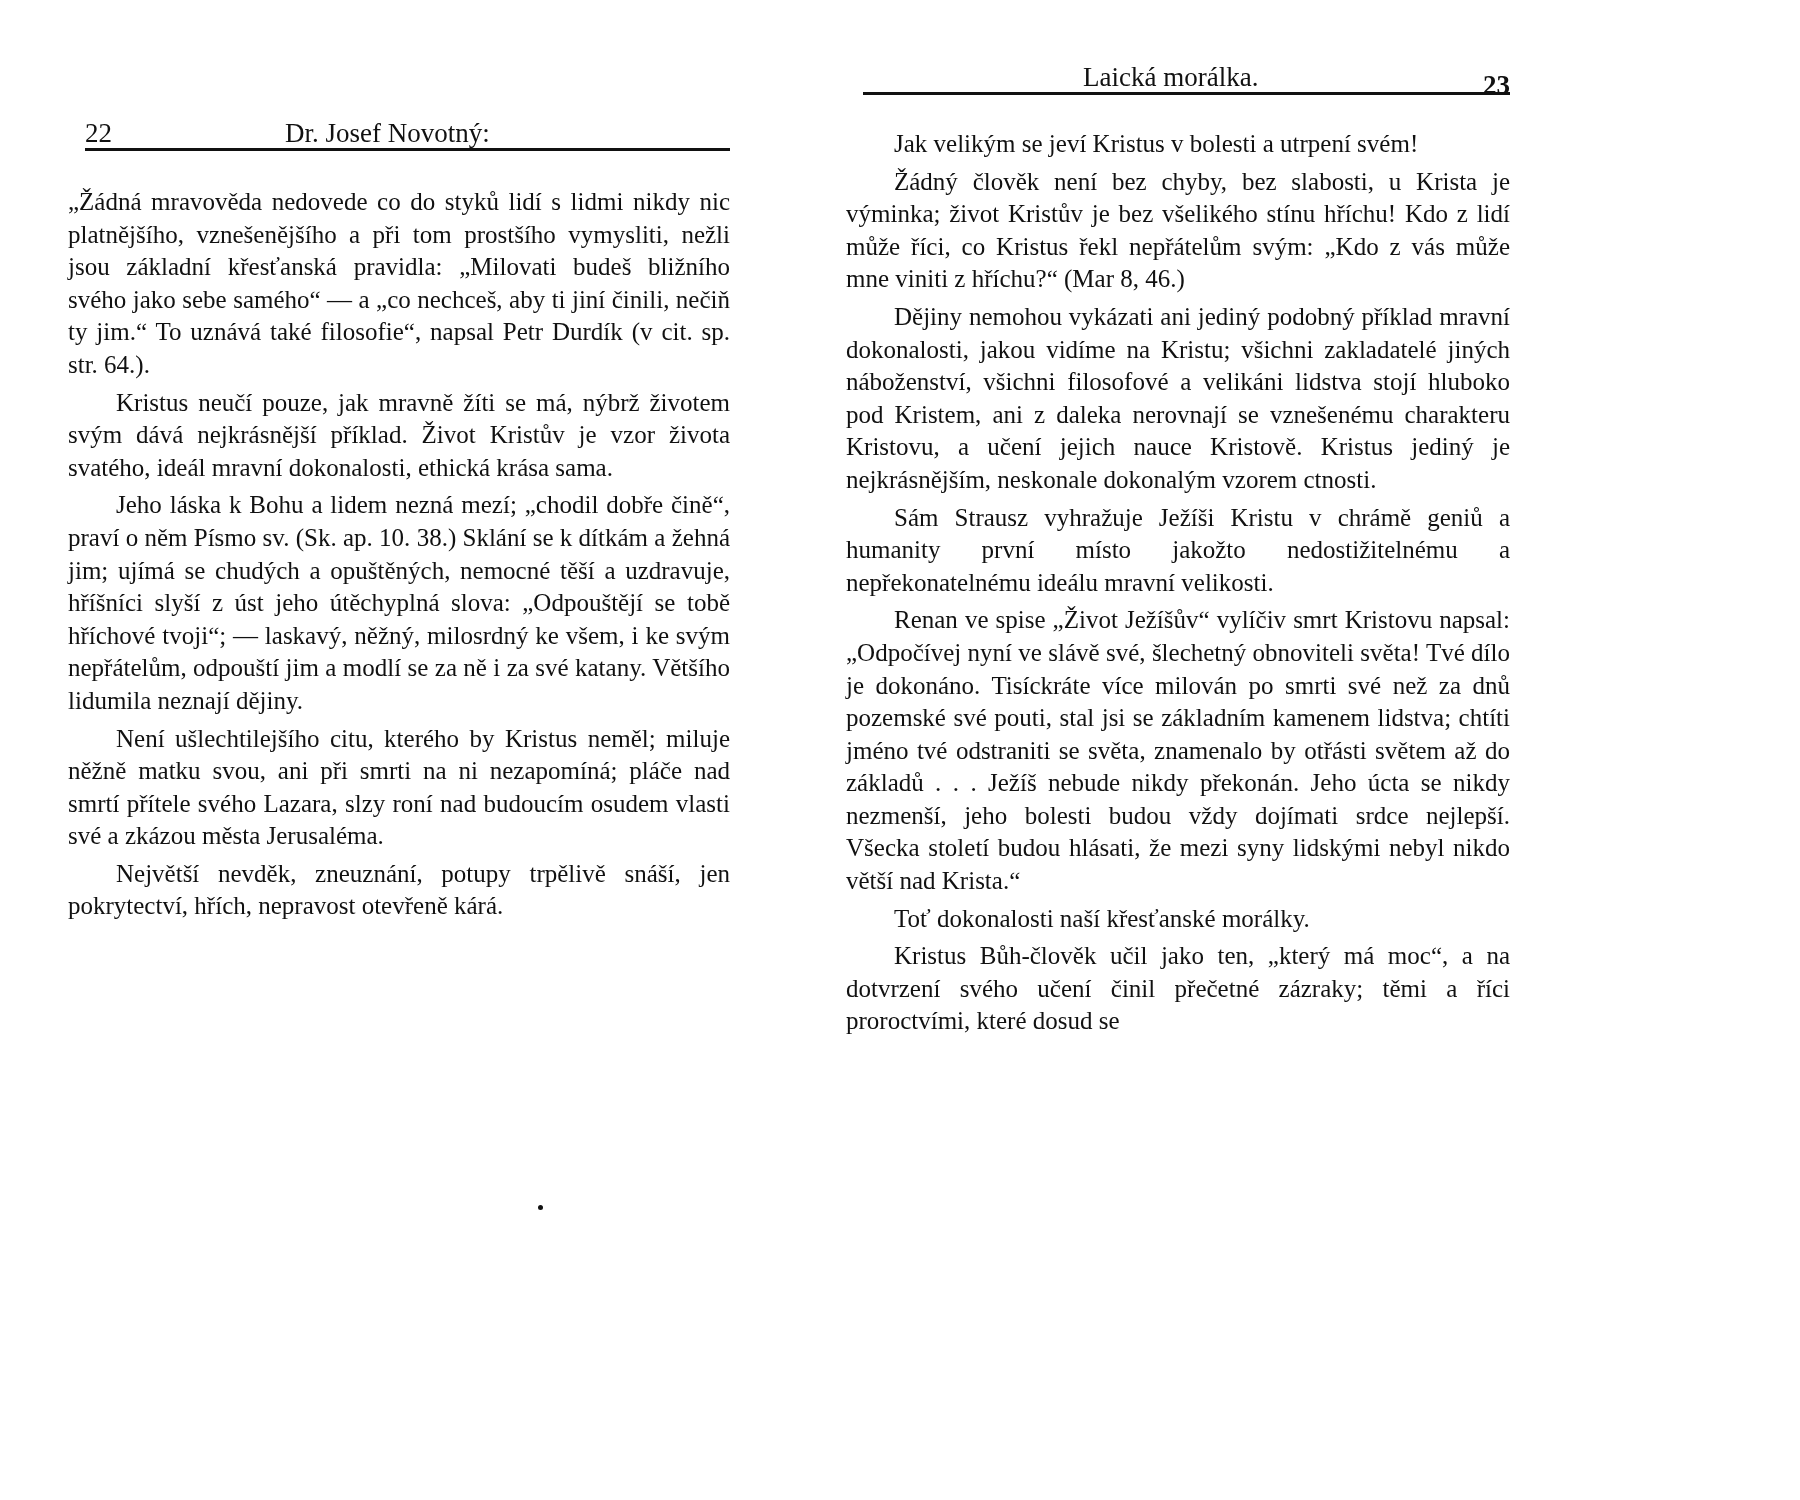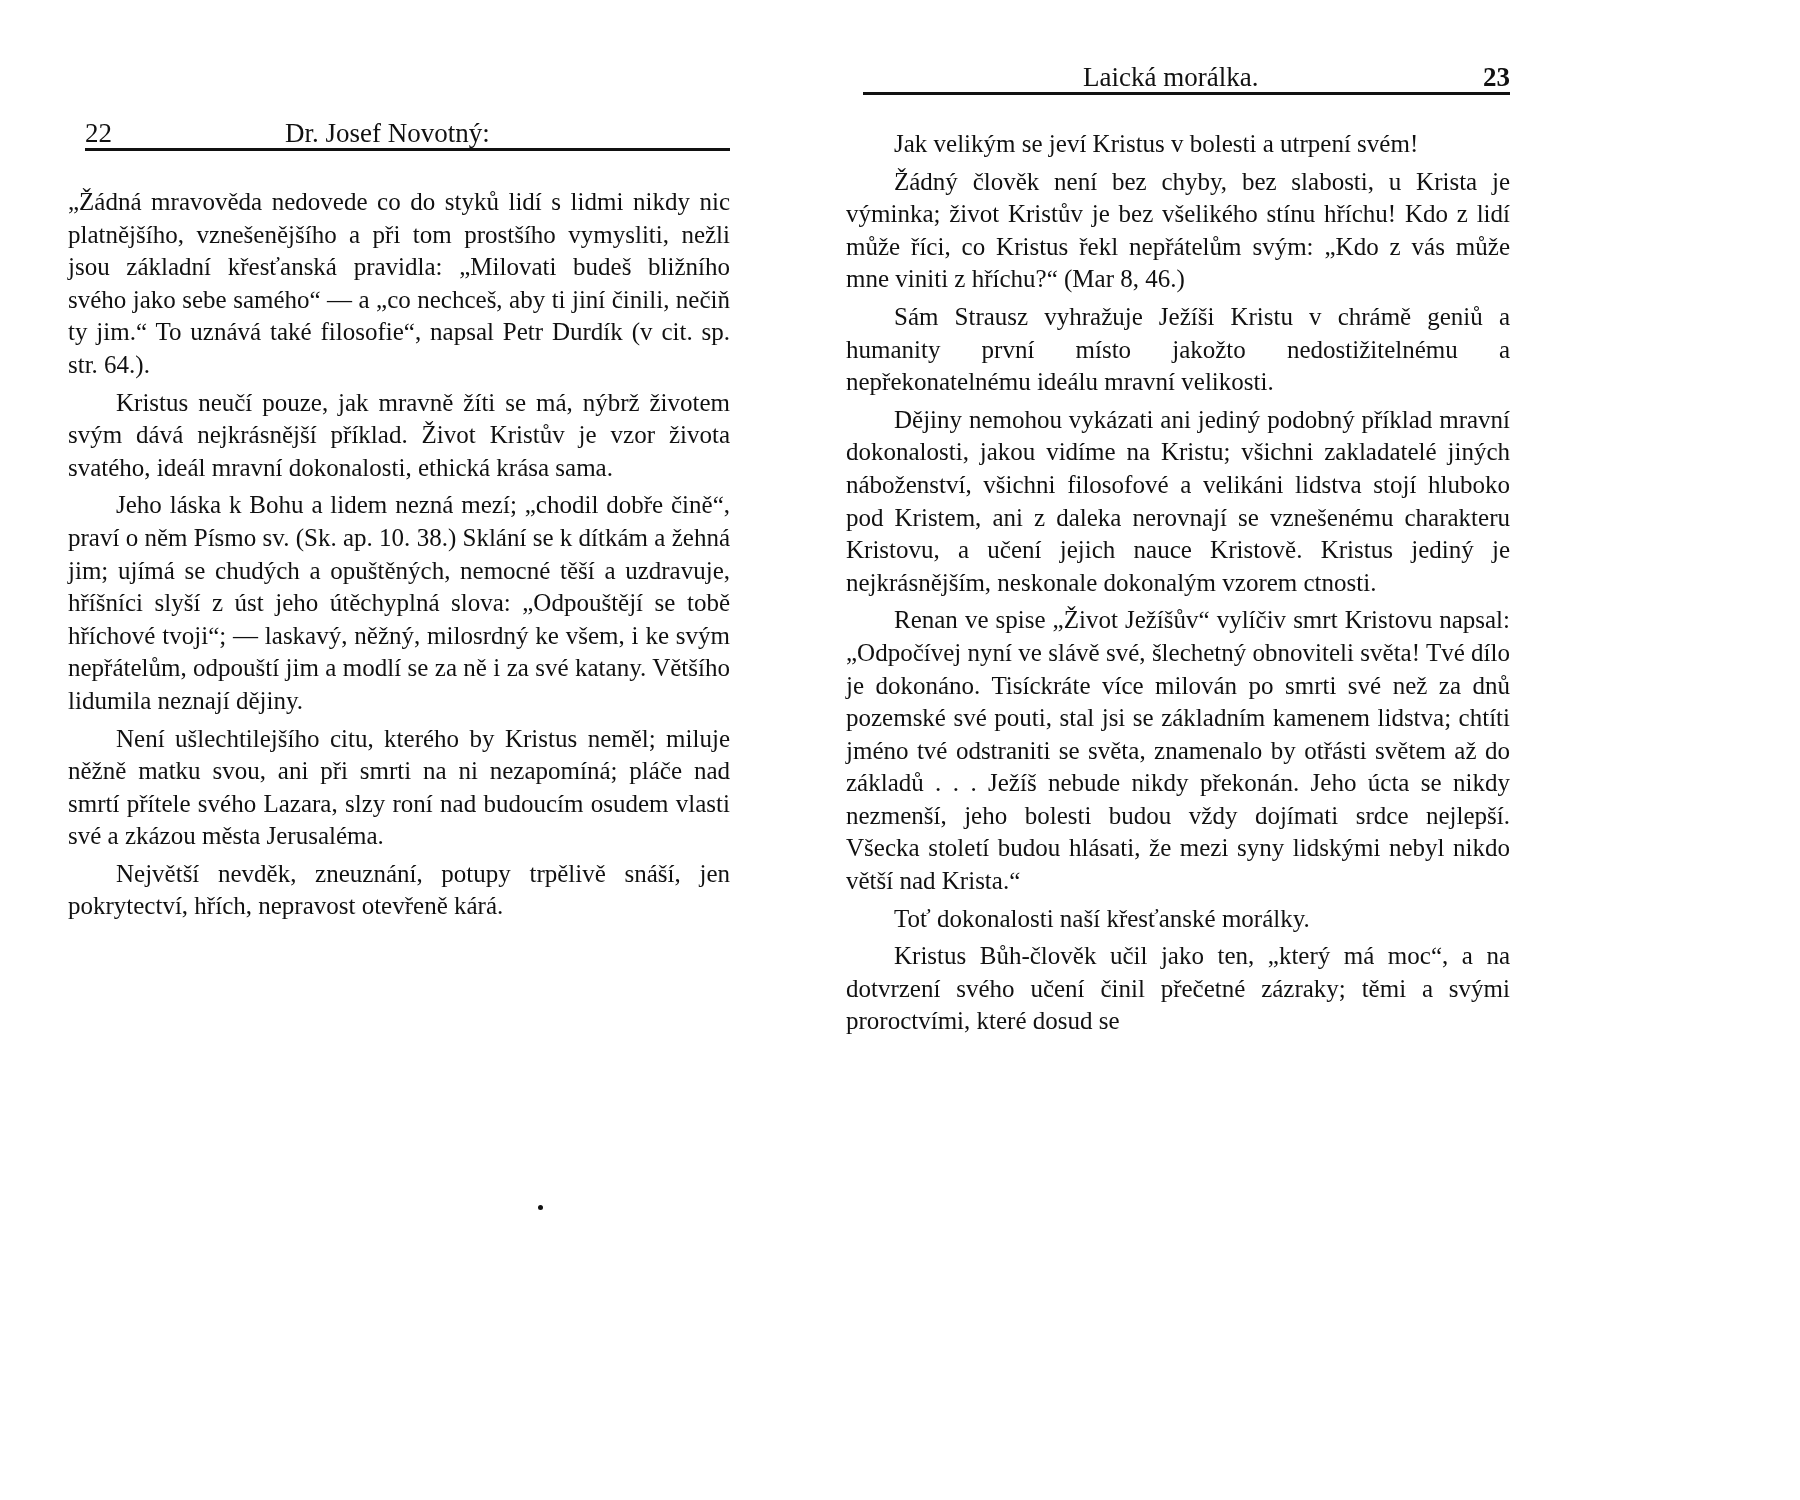--- a/index.html
+++ b/index.html
@@ -7,21 +7,21 @@
          font-family:"Liberation Serif", "DejaVu Serif", serif; color:#111; }
   .page { position:absolute; top:0; }
   .left  { left:68px;  width:662px; }
   .right { left:846px; width:664px; }
   .running-head { position:absolute; left:17px; right:0; height:30px;
                   font-size:27px; border-bottom:3px solid #111; }
   .left .running-head { top:118px; }
   .right .running-head { top:62px; }
   .pnum { position:absolute; top:0; }
   .left .pnum { left:0; }
-  .right .pnum { right:0; font-weight:bold; }
+  .right .pnum { right:0; font-weight:bold;margin-top:8px; }
   .htitle { position:absolute; top:0; }
   .left .htitle { left:200px; }
   .right .htitle { left:220px; }
   .body { position:absolute; left:0; right:0; font-size:25px; line-height:32.6px;
           text-align:justify; }
   .left .body { top:186px; }
   .right .body { top:128px; }
   .body p { margin:0 0 5px 0; text-indent:48px; }
   .body p.first { text-indent:0; }
   .dot { position:absolute; left:470px; top:1205px; width:5px; height:5px;
@@ -46,19 +46,19 @@
 </div>
 
 <div class="page right">
   <div class="running-head">
     <span class="htitle">Laická morálka.</span>
     <span class="pnum">23</span>
   </div>
   <div class="body">
     <p>Jak velikým se jeví Kristus v bolesti a utrpení svém!</p>
     <p>Žádný člověk není bez chyby, bez slabosti, u Krista je výminka; život Kristův je bez všelikého stínu hříchu! Kdo z lidí může říci, co Kristus řekl nepřátelům svým: „Kdo z vás může mne viniti z hříchu?“ (Mar 8, 46.)</p>
+    <p>Dějiny nemohou vykázati ani jediný podobný příklad mravní dokonalosti, jakou vidíme na Kristu; všichni zakladatelé jiných náboženství, všichni filosofové a velikáni lidstva stojí hluboko pod Kristem, ani z daleka nerovnají se vznešenému charakteru Kristovu, a učení jejich nauce Kristově. Kristus jediný je nejkrásnějším, neskonale dokonalým vzorem ctnosti.</p>
     <p>Sám Strausz vyhražuje Ježíši Kristu v chrámě geniů a humanity první místo jakožto nedostižitelnému a nepřekonatelnému ideálu mravní velikosti.</p>
-    <p>Dějiny nemohou vykázati ani jediný podobný příklad mravní dokonalosti, jakou vidíme na Kristu; všichni zakladatelé jiných náboženství, všichni filosofové a velikáni lidstva stojí hluboko pod Kristem, ani z daleka nerovnají se vznešenému charakteru Kristovu, a učení jejich nauce Kristově. Kristus jediný je nejkrásnějším, neskonale dokonalým vzorem ctnosti.</p>
     <p>Renan ve spise „Život Ježíšův“ vylíčiv smrt Kristovu napsal: „Odpočívej nyní ve slávě své, šlechetný obnoviteli světa! Tvé dílo je dokonáno. Tisíckráte více milován po smrti své než za dnů pozemské své pouti, stal jsi se základním kamenem lidstva; chtíti jméno tvé odstraniti se světa, znamenalo by otřásti světem až do základů . . . Ježíš nebude nikdy překonán. Jeho úcta se nikdy nezmenší, jeho bolesti budou vždy dojímati srdce nejlepší. Všecka století budou hlásati, že mezi syny lidskými nebyl nikdo větší nad Krista.“</p>
     <p>Toť dokonalosti naší křesťanské morálky.</p>
-    <p>Kristus Bůh-člověk učil jako ten, „který má moc“, a na dotvrzení svého učení činil přečetné zázraky; těmi a svými proroctvími, které dosud se</p>
+    <p>Kristus Bůh-člověk učil jako ten, „který má moc“, a na dotvrzení svého učení činil přečetné zázraky; těmi a říci proroctvími, které dosud se</p>
   </div>
 </div>
 
 </body></html>

